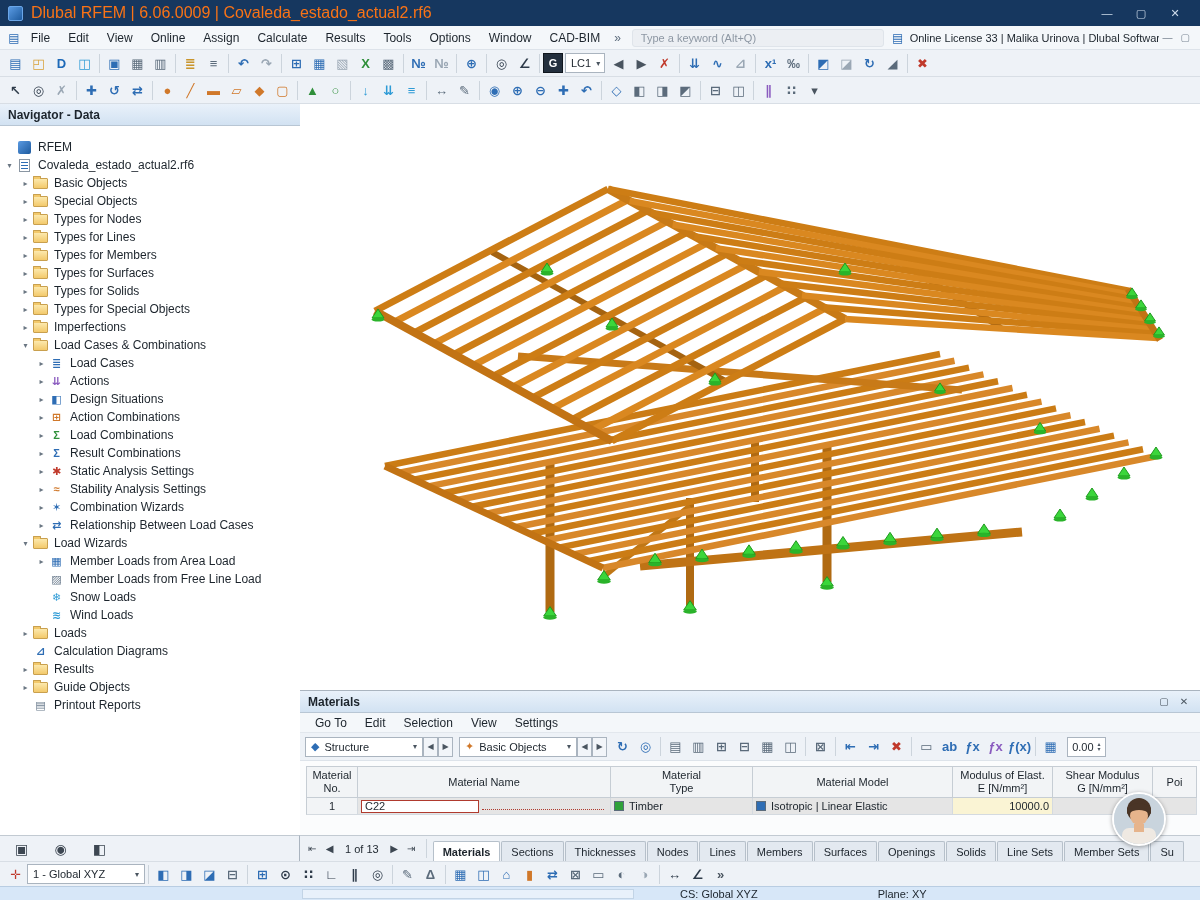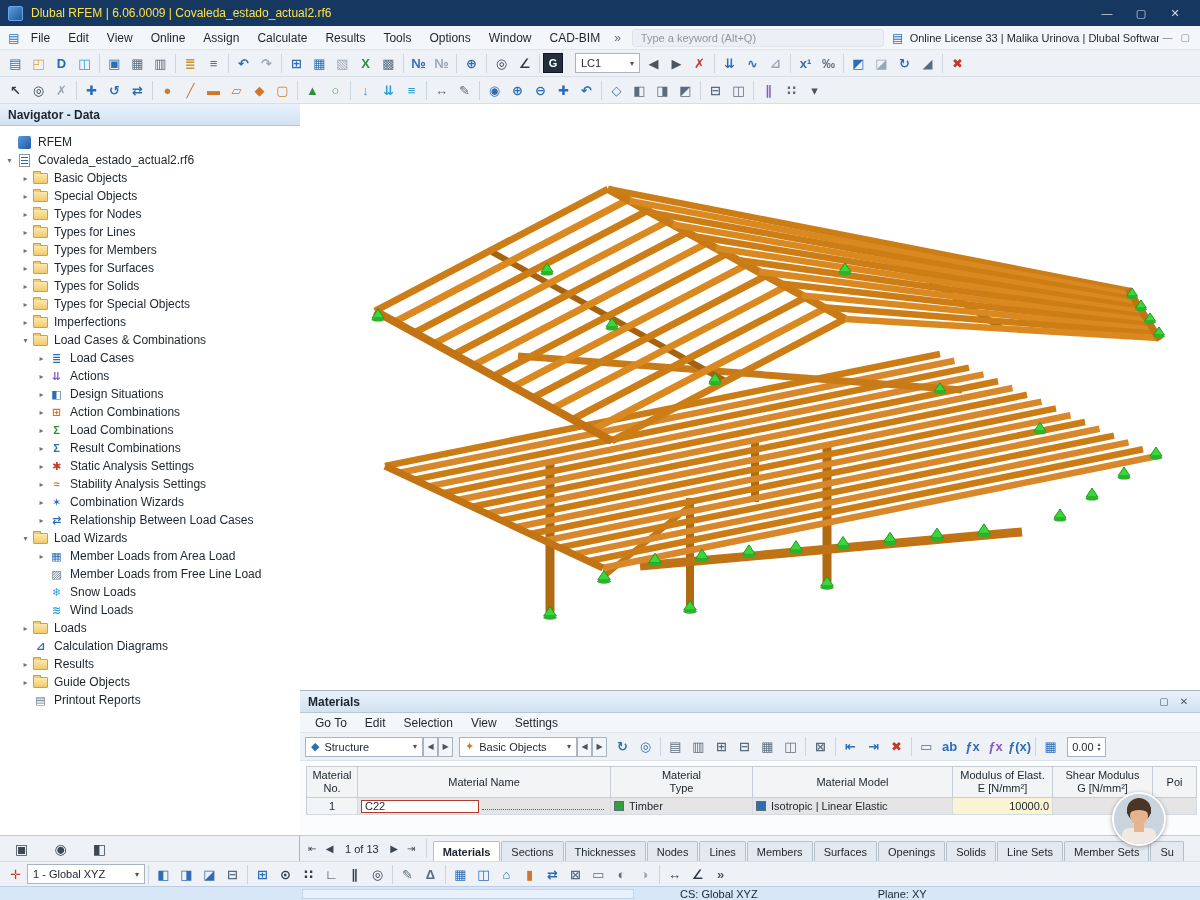--- a/index.html
+++ b/index.html
@@ -2,21 +2,21 @@
 <html><head>
 <meta charset="utf-8">
 <style>
 *{box-sizing:border-box;margin:0;padding:0}
 html,body{width:1200px;height:900px}
 body{position:relative;font-family:"Liberation Sans","DejaVu Sans",sans-serif;font-size:12px;color:#1c242c;background:#eef2f7;overflow:hidden}
 
 
 .titlebar{position:absolute;left:0;top:0;width:1200px;height:26px;background:#16375f;display:flex;align-items:center;padding:0 8px;gap:8px}
 .app-icon{width:15px;height:15px;border-radius:2px;background:linear-gradient(135deg,#5a9ae2,#1d5a9e);border:1px solid #6aa6e8;flex:none}
-.title-text{color:#fde047;font-size:12px;white-space:nowrap}
+.title-text{color:#f97316;font-size:16px;white-space:nowrap}
 .win-controls{margin-left:auto;display:flex}
 .winbtn{width:34px;height:26px;display:flex;align-items:center;justify-content:center;color:#cfdceb;font-size:11px;cursor:default}
 
 
 .menubar{position:absolute;left:0;top:26px;width:1200px;height:24px;background:#f4f7fa;border-bottom:1px solid #dde3ea;display:flex;align-items:center;padding:0 6px;white-space:nowrap}
 .menu-item{padding:2px 9px}
 .mini-ico{width:18px;text-align:center;font-size:12px}
 .overflow{color:#5b6b7b;padding:0 5px;font-size:12px}
 .searchbox{width:252px;height:18px;background:#eceff3;border:1px solid #dfe4ea;border-radius:3px;display:flex;align-items:center;padding:0 8px;margin-left:6px;flex:none}
 .search-text{color:#8d97a3;font-size:11px;overflow:hidden}
@@ -36,21 +36,21 @@
 .mini-btn{width:15px;height:20px;border:1px solid #aab4bf;background:#f2f5f9;display:inline-flex;align-items:center;justify-content:center;font-size:8px;color:#4a5560;flex:none}
 .combo-ico{font-size:11px}
 .spinner{display:inline-flex;border:1px solid #aab4bf;background:#fff;height:20px;align-items:center;padding:0 4px;font-size:11px;margin-left:5px;gap:4px}
 .spin-arrows{display:flex;flex-direction:column;font-size:6px;color:#4a5560;line-height:5px}
 
 
 #navigator{position:absolute;left:0;top:104px;width:356px;height:731px;background:#fff;border-right:1px solid #aab4bf;display:flex;flex-direction:column}
 .panel-header{height:22px;background:linear-gradient(#e9f1fa,#d2e2f2);border-bottom:1px solid #b8c6d4;display:flex;align-items:center;padding:0 8px;font-weight:bold;flex:none}
 .ph-btn{width:16px;height:16px;display:flex;align-items:center;justify-content:center;color:#4a5560;font-weight:normal;font-size:10px;margin-left:4px}
 .ph-spacer{margin-left:auto}
-#tree{flex:1;overflow:hidden;padding-top:7px}
+#tree{flex:1;overflow:hidden;padding-top:12px}
 .trow{display:flex;align-items:center;height:18px;font-size:12px;white-space:nowrap}
 .twisty{width:11px;text-align:center;color:#6a7682;font-size:8px;flex:none}
 .tico{width:17px;height:14px;flex:none;margin:0 4px 0 1px;display:flex;align-items:center;justify-content:center}
 .ico-folder{width:15px;height:11px;background:linear-gradient(#fce9ad,#f3c96b);border:1px solid #c9a04e;border-radius:1px;position:relative;display:inline-block}
 .ico-folder:before{content:"";position:absolute;left:-1px;top:-3px;width:6px;height:2px;background:#f3c96b;border:1px solid #c9a04e;border-bottom:none;border-radius:1px 1px 0 0}
 .ico-file{width:11px;height:13px;background:#fff;border:1px solid #8a96a3;position:relative;display:inline-block}
 .ico-file:before{content:"";position:absolute;left:1px;top:2px;width:7px;height:1px;background:#2e6db4;box-shadow:0 3px 0 #2e6db4,0 6px 0 #2e6db4}
 .ico-rfem{width:13px;height:13px;background:linear-gradient(135deg,#5a9ae2,#1d5a9e);border-radius:2px;display:inline-block}
 .tglyph{font-size:11px;font-weight:bold}
 .tlabel{padding-left:1px}
@@ -159,21 +159,21 @@
       <span class="tbi" style="color: rgb(46, 109, 180);">№</span>
       <span class="tbi" style="color: rgb(154, 167, 180);">№</span>
       <div class="sep"></div>
       <span class="tbi" style="color: rgb(46, 109, 180);">⊕</span>
       <div class="sep"></div>
       <span class="tbi" style="color: rgb(46, 59, 74);">◎</span>
       <span class="tbi" style="color: rgb(46, 59, 74);">∠</span>
       <div class="sep"></div>
     </div>
   <span class="gbox">G</span>
-  <div class="combo" style="width:65px;margin-left:12px">
+  <div class="combo" style="width:40px;margin-left:2px">
     <span>LC1</span>
     <span class="arr" style="margin-left:auto">▾</span>
   </div>
   <div id="tb1-post" style="display:flex;align-items:center;margin-left:2px">
       <span class="tbi" style="color: rgb(74, 85, 96);">◀</span>
       <span class="tbi" style="color: rgb(74, 85, 96);">▶</span>
       <span class="tbi" style="color: rgb(192, 57, 43);">✗</span>
       <div class="sep"></div>
       <span class="tbi" style="color: rgb(46, 109, 180);">⇊</span>
       <span class="tbi" style="color: rgb(46, 109, 180);">∿</span>

